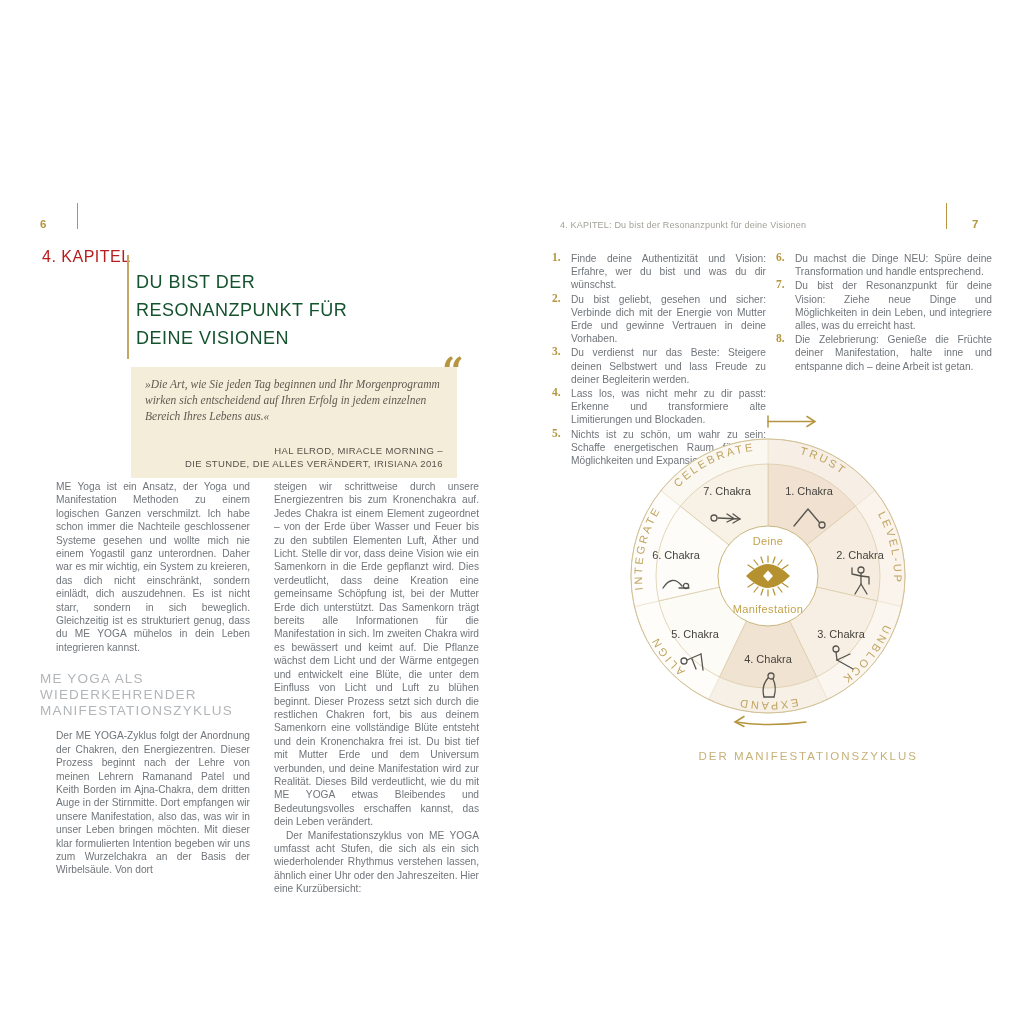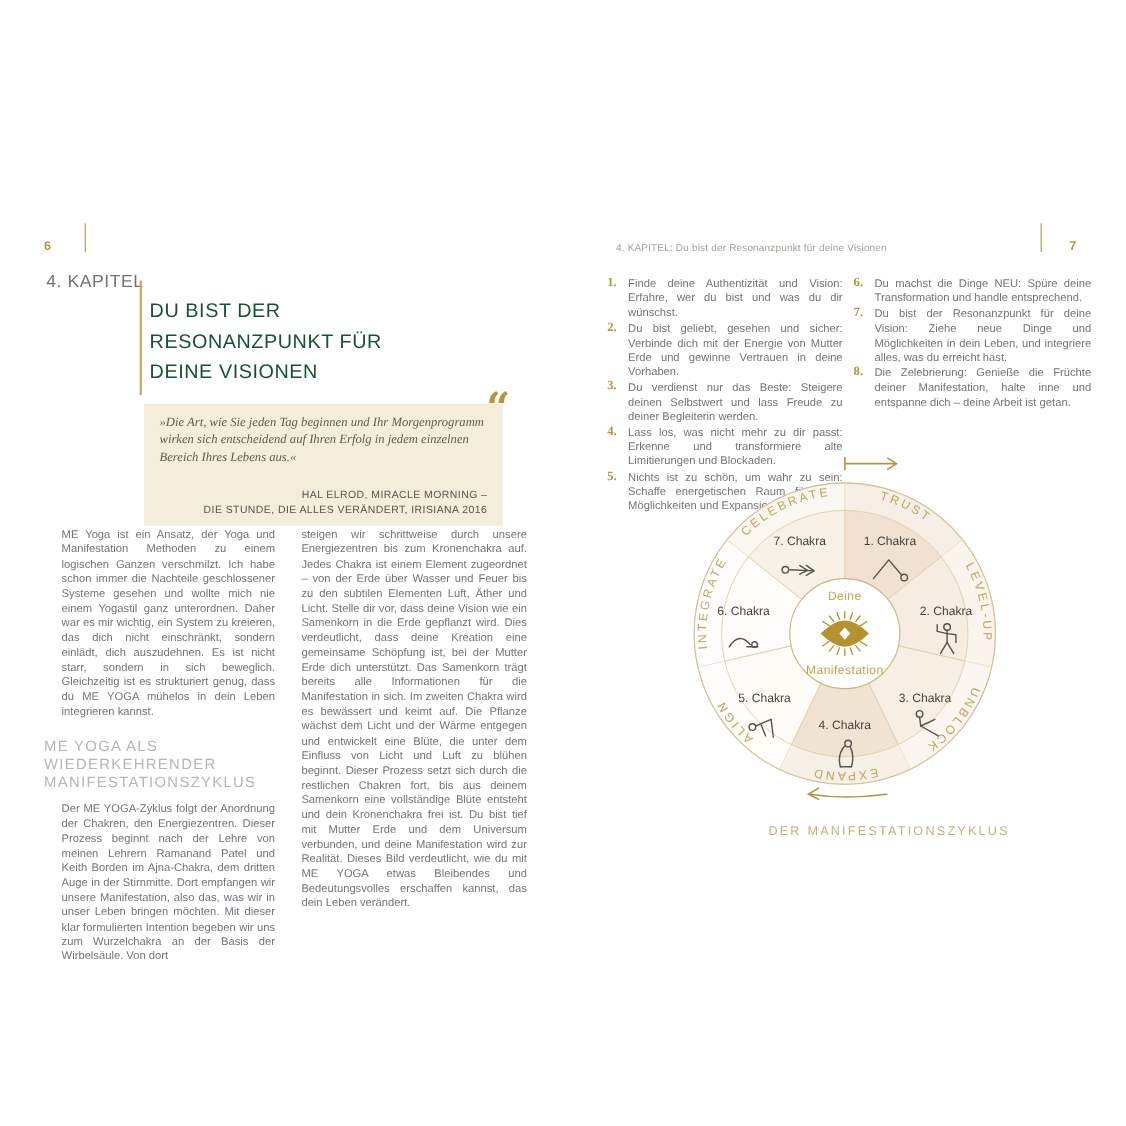--- a/index.html
+++ b/index.html
@@ -5,21 +5,21 @@
   html,body { margin:0; padding:0; background:#ffffff; }
   .canvas { position:relative; width:1024px; height:1024px; background:#ffffff;
             font-family:"Liberation Sans", sans-serif; overflow:hidden; }
 
   
   .pagenum { position:absolute; font-size:11.5px; font-weight:bold; color:#b5953f; }
   .headrule { position:absolute; width:1px; height:26px; background:#b5953f; }
   .running-header { position:absolute; font-size:9px; color:#a3a097; letter-spacing:.2px; }
 
   
-  .kicker { position:absolute; left:42px; top:248px; font-size:16px; color:#737373;
+  .kicker { position:absolute; left:42px; top:248px; font-size:16px; color:#b91c1c;
             letter-spacing:.5px; }
   .title-rule { position:absolute; left:127px; top:255px; width:2px; height:104px; background:#c3a763; }
   .chapter-title { position:absolute; left:136px; top:268px; width:380px; color:#14532d;
                    font-size:18px; line-height:28px; letter-spacing:.5px; font-weight:400; }
   .quote-box { position:absolute; left:131px; top:367px; width:326px; box-sizing:border-box;
                background:#f4edda; padding:9px 14px 8px 14px; }
   .quote-text { font-family:"Liberation Serif", serif; font-style:italic; font-size:11.5px;
                 line-height:16px; color:#5f5a52; }
   .quote-attr { margin-top:20px; text-align:right; font-size:9.5px; line-height:13px;
                 color:#56524b; letter-spacing:.4px; }
@@ -79,20 +79,21 @@
   <div class="quote-mark">“</div>
 
   <div class="col col1">
     <p>ME Yoga ist ein Ansatz, der Yoga und Manifestation Methoden zu einem logischen Ganzen verschmilzt. Ich habe schon immer die Nachteile geschlossener Systeme gesehen und wollte mich nie einem Yogastil ganz unterordnen. Daher war es mir wichtig, ein System zu kreieren, das dich nicht einschränkt, sondern einlädt, dich auszudehnen. Es ist nicht starr, sondern in sich beweglich. Gleichzeitig ist es strukturiert genug, dass du ME YOGA mühelos in dein Leben integrieren kannst.</p>
     <h3 class="section-heading">ME YOGA ALS WIEDERKEHRENDER MANIFESTATIONSZYKLUS</h3>
     <p>Der ME YOGA-Zyklus folgt der Anordnung der Chakren, den Energiezentren. Dieser Prozess beginnt nach der Lehre von meinen Lehrern Ramanand Patel und Keith Borden im Ajna-Chakra, dem dritten Auge in der Stirnmitte. Dort empfangen wir unsere Manifestation, also das, was wir in unser Leben bringen möchten. Mit dieser klar formulierten Intention begeben wir uns zum Wurzelchakra an der Basis der Wirbelsäule. Von dort</p>
   </div>
 
   <div class="col col2">
     <p>steigen wir schrittweise durch unsere Energiezentren bis zum Kronenchakra auf. Jedes Chakra ist einem Element zugeordnet – von der Erde über Wasser und Feuer bis zu den subtilen Elementen Luft, Äther und Licht. Stelle dir vor, dass deine Vision wie ein Samenkorn in die Erde gepflanzt wird. Dies verdeutlicht, dass deine Kreation eine gemeinsame Schöpfung ist, bei der Mutter Erde dich unterstützt. Das Samenkorn trägt bereits alle Informationen für die Manifestation in sich. Im zweiten Chakra wird es bewässert und keimt auf. Die Pflanze wächst dem Licht und der Wärme entgegen und entwickelt eine Blüte, die unter dem Einfluss von Licht und Luft zu blühen beginnt. Dieser Prozess setzt sich durch die restlichen Chakren fort, bis aus deinem Samenkorn eine vollständige Blüte entsteht und dein Kronenchakra frei ist. Du bist tief mit Mutter Erde und dem Universum verbunden, und deine Manifestation wird zur Realität. Dieses Bild verdeutlicht, wie du mit ME YOGA etwas Bleibendes und Bedeutungsvolles erschaffen kannst, das dein Leben verändert.</p>
+    <p class="p-indent">Der Manifestationszyklus von ME YOGA umfasst acht Stufen, die sich als ein sich wiederholender Rhythmus verstehen lassen, ähnlich einer Uhr oder den Jahreszeiten. Hier eine Kurzübersicht:</p>
   </div>
 
   <div class="running-header" style="left:560px; top:220px; width:375px; text-align:left;">4. KAPITEL: Du bist der Resonanzpunkt für deine Visionen</div>
   <span class="headrule" style="left:946px; top:203px;"></span>
   <span class="pagenum" style="left:972px; top:218px;">7</span>
 
   <div class="list-col list-col1">
     <div class="li">
       <span class="num">1.</span>
       <span>Finde deine Authentizität und Vision: Erfahre, wer du bist und was du dir wünschst.</span></div>

